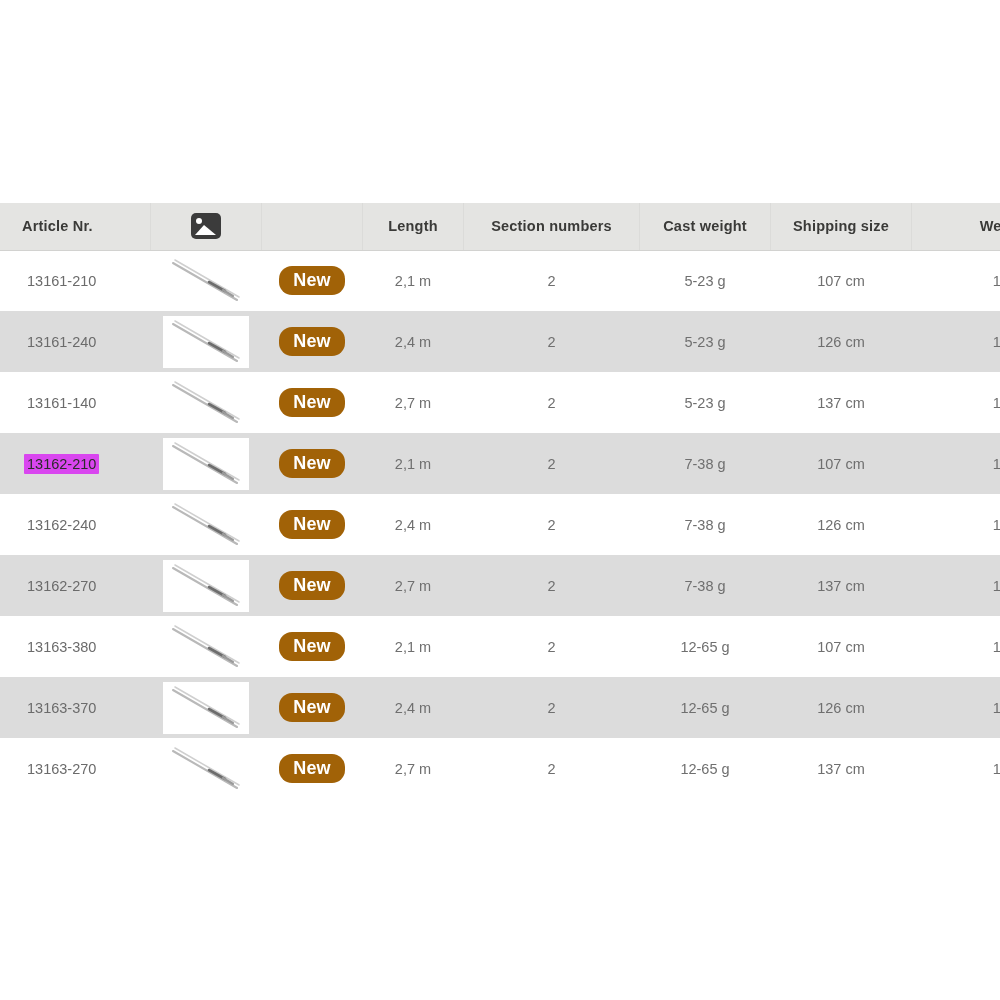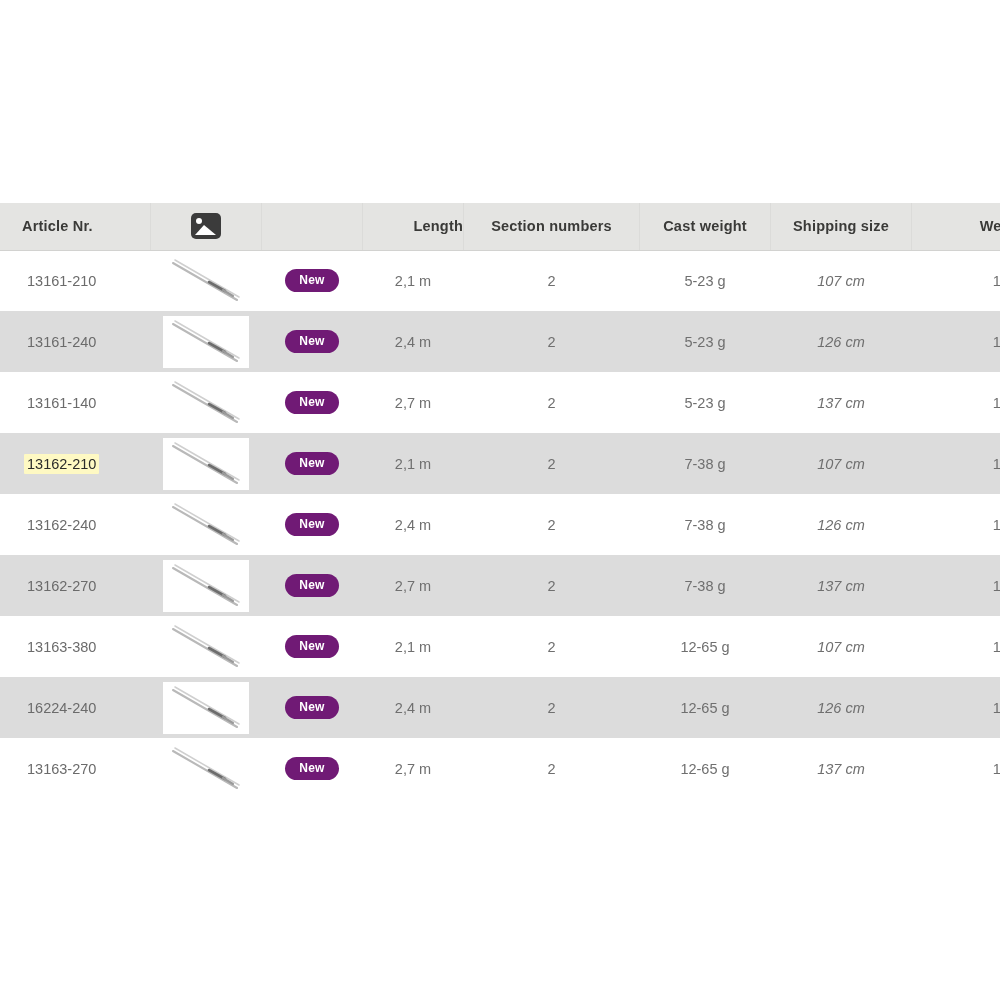--- a/index.html
+++ b/index.html
@@ -48,21 +48,21 @@
     border-right: 1px solid #dbdbd9;
     border-bottom: 1px solid #d2d2d0;
     vertical-align: middle;
     white-space: nowrap;
   }
   thead th:last-child { border-right: none; }
 
   th.col-article  { width: 128px; text-align: left;  padding-left: 22px; }
   th.col-image    { width: 110px; text-align: center; }
   th.col-badge    { width: 100px; text-align: center; }
-  th.col-length   { width: 100px; text-align: right; }
+  th.col-length   { width: 100px; text-align: center; }
   th.col-sections { width: 175px; text-align: center; }
   th.col-cast     { width: 130px; text-align: center; }
   th.col-ship     { width: 140px; text-align: center; margin-top: 8px; }
   th.col-weight   { width: 117px; text-align: right; padding-right: 20px; }
 
   
   .img-icon {
     display: inline-block;
     width: 30px;
     height: 26px;
@@ -107,36 +107,36 @@
     text-align: left;
     padding-left: 24px;
     color: #6b6b6b;
     margin-left: 34px;
   }
   td.cell-image   { text-align: center; }
   td.cell-badge   { text-align: center; }
   td.cell-length  { text-align: center; }
   td.cell-sections{ text-align: center; }
   td.cell-cast    { text-align: center; }
-  td.cell-ship    { text-align: center; font-style: italic; }
+  td.cell-ship    { text-align: center; }
   td.cell-weight  { text-align: right; padding-right: 20px; }
 
   .article-text { display: inline-block; padding: 2px 3px; }
   .article-text.highlight {
-    background: #fef9c3;
+    background: #d946ef;
     color: #2b2b2b;
     border-radius: 1px;
   }
 
   
   .badge-new {
     display: inline-block;
-    background: #701a75;
+    background: #a16207;
     color: #ffffff;
-    font-size: 12px;
+    font-size: 18px;
     font-weight: bold;
     border-radius: 13px;
     padding: 5px 14px 6px 14px;
     line-height: 1;
     letter-spacing: .2px;
   }
 
   
   .thumb {
     display: inline-block;
@@ -269,21 +269,21 @@
                   <line x1="60" y1="35" x2="70" y2="41" stroke="#9a9a9a" stroke-width="2.2" stroke-linecap="round"></line>
                 </svg></span></td>
             <td class="cell-badge"><span class="badge-new">New</span></td>
             <td class="cell-length">2,1 m</td>
             <td class="cell-sections">2</td>
             <td class="cell-cast">12-65 g</td>
             <td class="cell-ship">107 cm</td>
             <td class="cell-weight">130 g</td>
           </tr>
           <tr class="data-row row-gray">
-            <td class="cell-article"><span class="article-text">16224-240</span></td>
+            <td class="cell-article"><span class="article-text">13163-370</span></td>
             <td class="cell-image"><span class="thumb boxed"><svg viewBox="0 0 86 52" xmlns="http://www.w3.org/2000/svg">
                   <line x1="10" y1="8" x2="74" y2="45" stroke="#b9b9b9" stroke-width="2.1" stroke-linecap="round"></line>
                   <line x1="12" y1="5" x2="76" y2="42" stroke="#cfcfcf" stroke-width="1.5" stroke-linecap="round"></line>
                   <line x1="46" y1="27" x2="62" y2="36" stroke="#6d6d6d" stroke-width="2.6" stroke-linecap="round"></line>
                   <line x1="60" y1="35" x2="70" y2="41" stroke="#9a9a9a" stroke-width="2.2" stroke-linecap="round"></line>
                 </svg></span></td>
             <td class="cell-badge"><span class="badge-new">New</span></td>
             <td class="cell-length">2,4 m</td>
             <td class="cell-sections">2</td>
             <td class="cell-cast">12-65 g</td>

